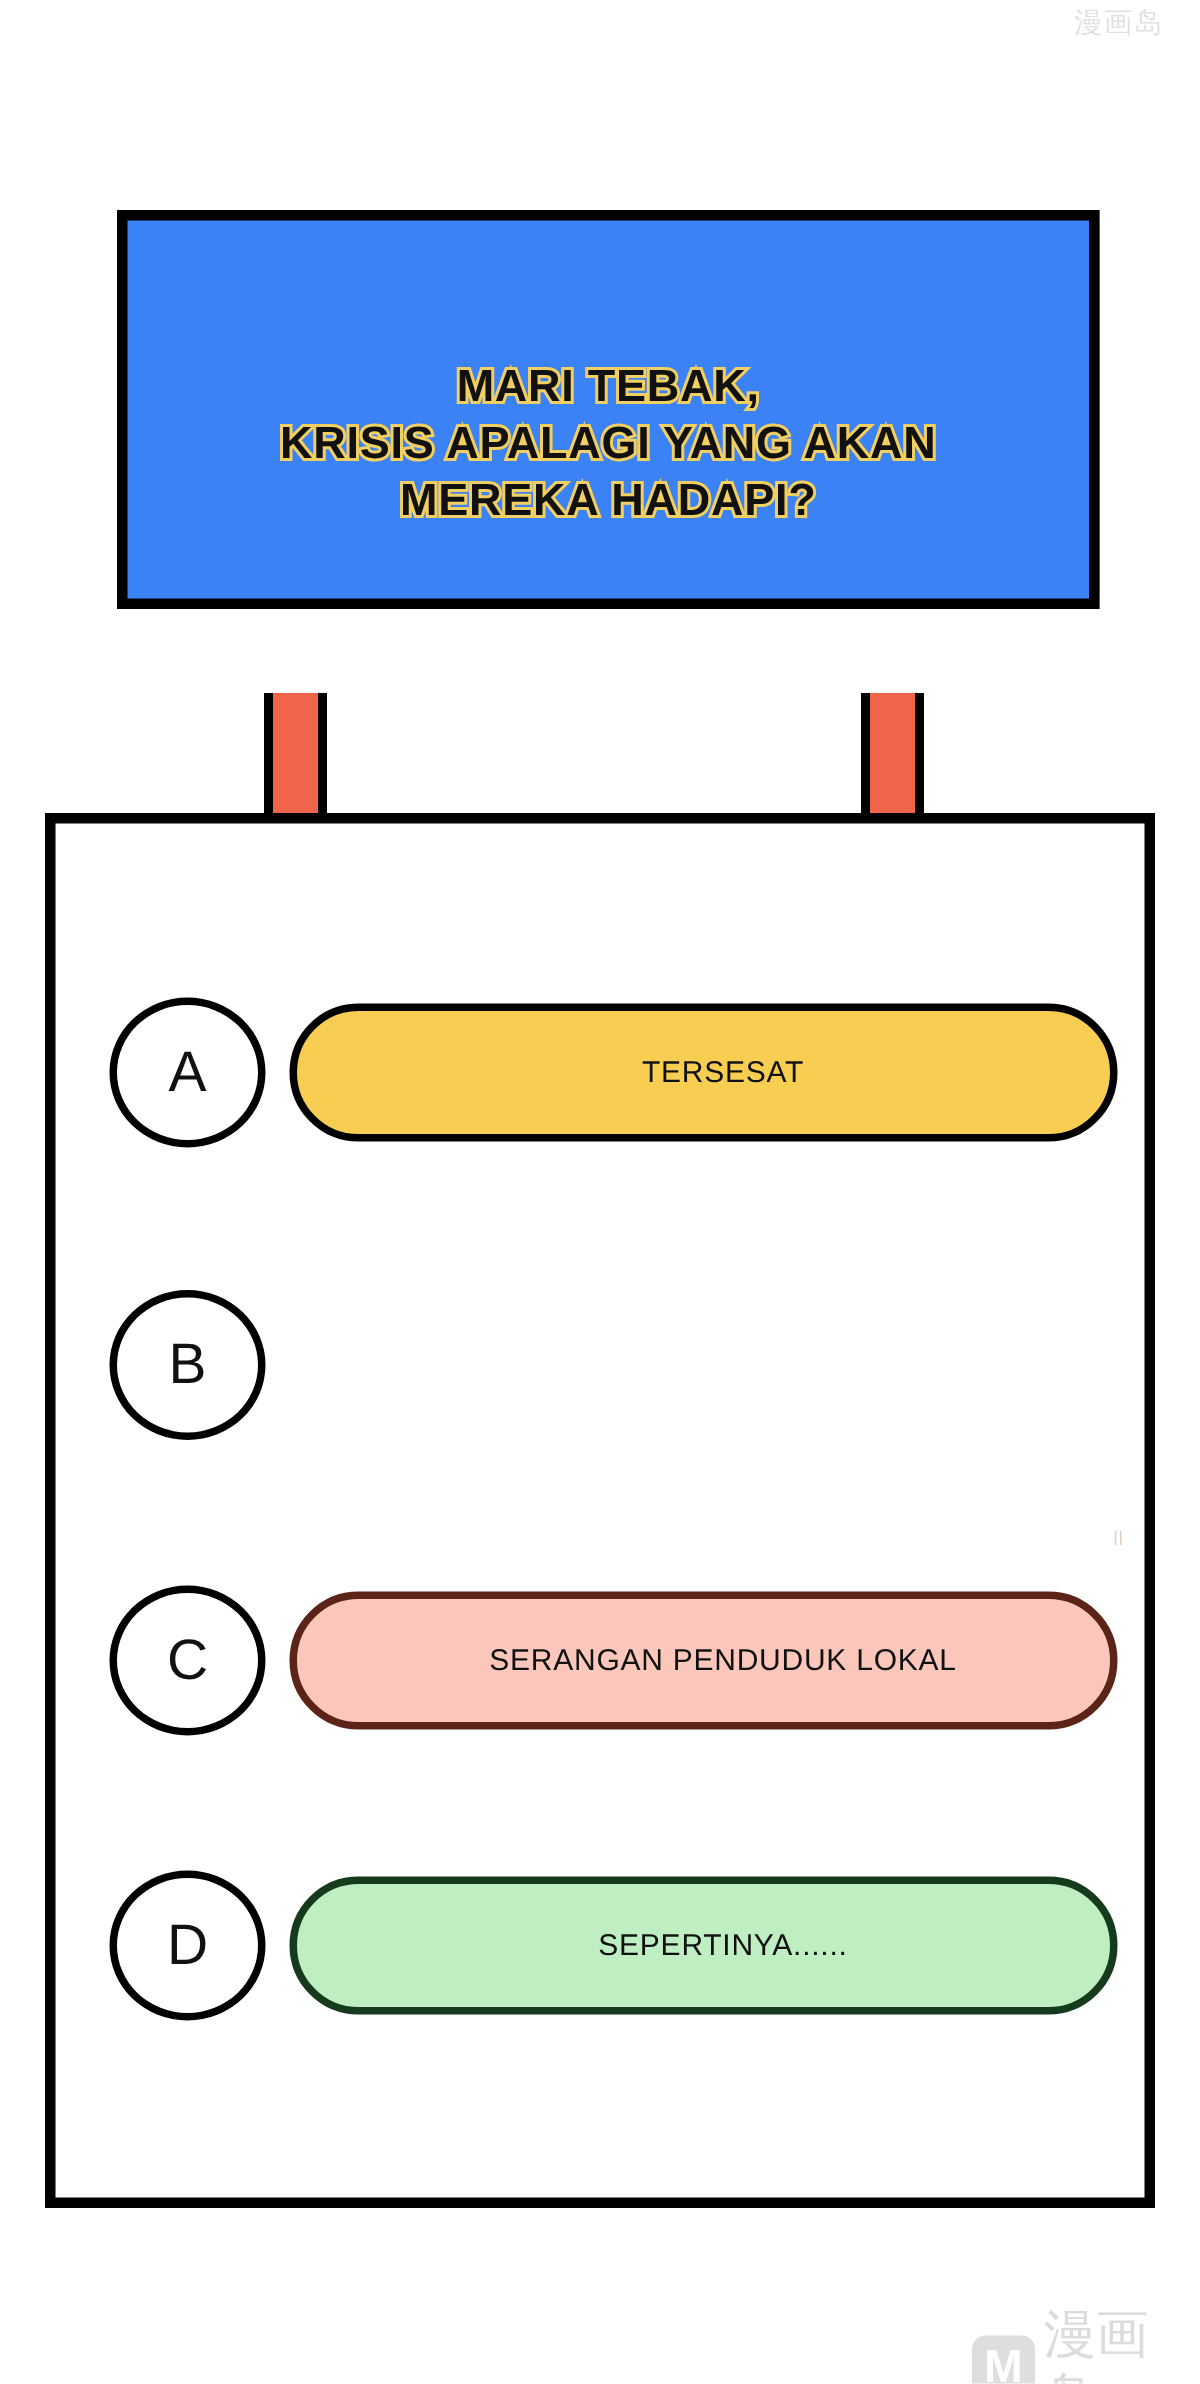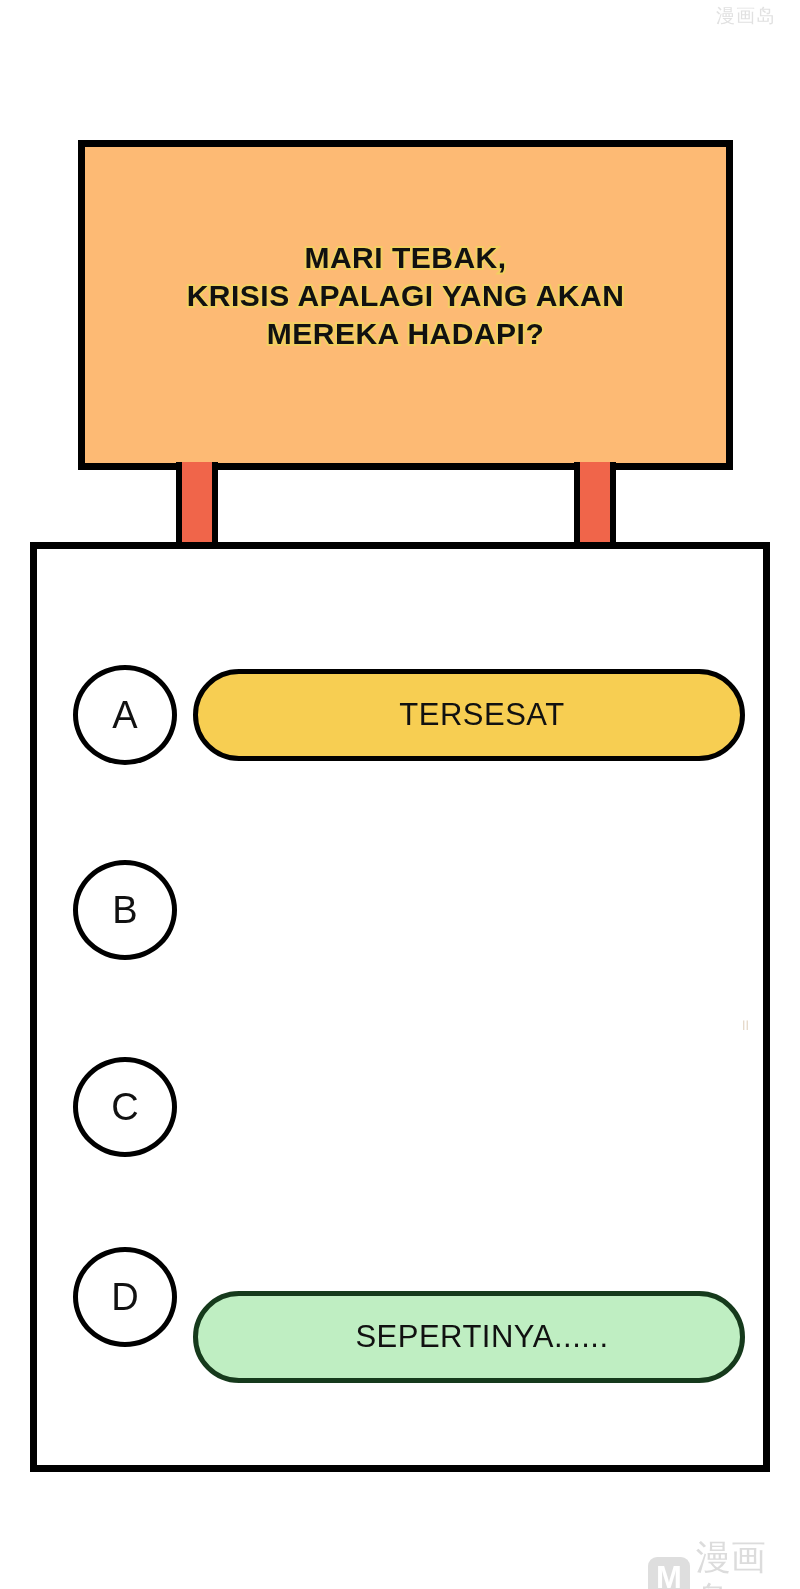--- a/index.html
+++ b/index.html
@@ -61,23 +61,23 @@
     letter-spacing: 0px;
     line-height: 42px;
   }
 
   
   .panel-top {
     position: absolute;
     left: 78px;
     top: 140px;
     width: 655px;
-    height: 330px;
-    box-sizing: border-box;
-    background: #fdba74;
+    height: 266px;
+    box-sizing: border-box;
+    background: #3b82f6;
     border: 7px solid #000000;
     padding-left: 40px;
   }
   .headline {
     position: absolute;
     left: 0;
     top: 92px;
     width: 100%;
     text-align: center;
     font-size: 30px;
@@ -143,21 +143,21 @@
     width: 552px;
     height: 92px;
     box-sizing: border-box;
     border-radius: 46px;
     border: 5px solid #000000;
     display: flex;
     align-items: center;
     justify-content: center;
   }
   .pill-label {
-    font-size: 31px;
+    font-size: 20px;
     color: #111111;
     letter-spacing: 0.5px;
     font-family: "Liberation Sans", sans-serif;
     text-align: center;
     padding-left: 26px;
   }
 
   .badge {
     position: absolute;
     left: 0px;
@@ -218,27 +218,30 @@
       </div>
     </div>
 
     <div class="option-row r1">
       <div class="badge">
         <span class="badge-letter">B</span>
       </div>
     </div>
 
     <div class="option-row r2">
+      <div class="pill" style="background: rgb(251, 199, 187); border-color: rgb(92, 36, 24);">
+        <span class="pill-label">SERANGAN PENDUDUK LOKAL</span>
+      </div>
       <div class="badge">
         <span class="badge-letter">C</span>
       </div>
     </div>
 
     <div class="option-row r3">
-      <div class="pill" style="background: rgb(191, 238, 194); border-color: rgb(22, 58, 28); margin-top: 40px;">
+      <div class="pill" style="background: rgb(191, 238, 194); border-color: rgb(22, 58, 28);">
         <span class="pill-label">SEPERTINYA......</span>
       </div>
       <div class="badge">
         <span class="badge-letter">D</span>
       </div>
     </div>
 
   </div>
 </div>
 

